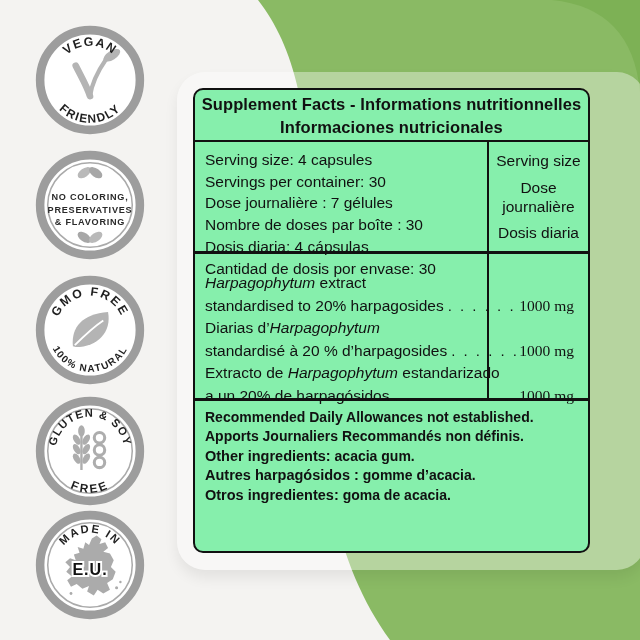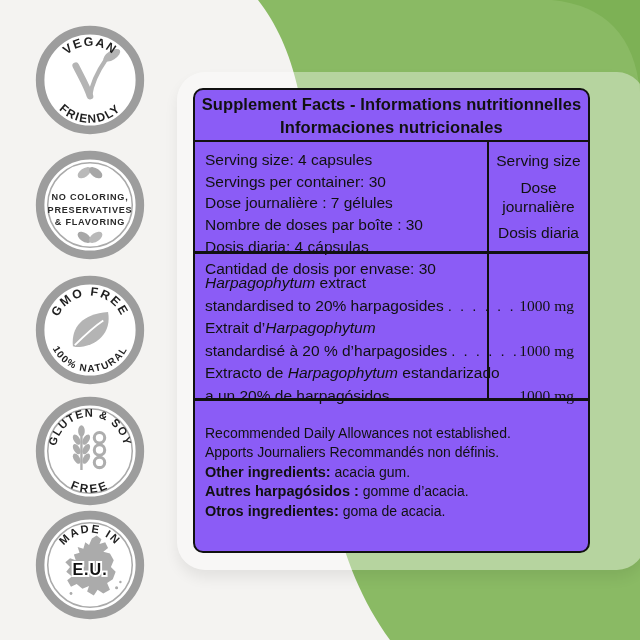--- a/index.html
+++ b/index.html
@@ -11,21 +11,21 @@
   }
   .stage{position:absolute;inset:0;}
   .bg-svg{position:absolute;left:0;top:0;}
   .frame{
     position:absolute;left:177px;top:72px;width:468px;height:498px;
     background:rgba(255,255,255,0.38);border-radius:28px;
     box-shadow:0 8px 14px rgba(0,0,0,0.07);
   }
   .panel{
     position:absolute;left:193px;top:88px;width:397px;height:465px;
-    background:#8b5cf6;border:2px solid #111;border-radius:10px;
+    background:#86efac;border:2px solid #111;border-radius:10px;
     box-sizing:border-box;display:flex;flex-direction:column;
   }
   .hdr{
     height:52px;border-bottom:2px solid #111;box-sizing:border-box;
     text-align:center;font-weight:bold;font-size:16.5px;line-height:23px;
     padding-top:3px;letter-spacing:0.1px;
   }
   .serving{height:112px;border-bottom:3px solid #111;box-sizing:border-box;display:flex;}
   .serv-left{
     width:292px;box-sizing:border-box;padding:7px 0 0 10px;
@@ -42,21 +42,21 @@
     position:relative;padding-top:18px;font-size:15.5px;line-height:22.6px;
   }
   .ing-line{padding-left:10px;padding-right:14px;display:flex;align-items:baseline;}
   .ing-line .txt{white-space:nowrap;}
   .dots{
     flex:1;overflow:hidden;white-space:nowrap;letter-spacing:2px;
     margin:0 1px 0 4px;font-size:15px;
   }
   .val{white-space:nowrap;font-family:Liberation Serif, serif;}
   .v-divider{position:absolute;left:292px;top:0;bottom:0;width:2px;background:#111;}
-  .footer{flex:1;padding:23px 10px 0 10px;font-size:14px;line-height:19.4px;}
+  .footer{flex:1;padding:7px 10px 0 10px;font-size:14px;line-height:19.4px;font-weight:bold;}
   .footer b{font-size:14.5px;margin-top:20px;}
   .badge{position:absolute;width:114px;height:114px;}
   .arc-text{font-family:"Liberation Sans",sans-serif;font-weight:bold;fill:#1f1f1f;}
   i{font-style:italic;}
 </style>
 </head>
 <body>
 
 <div class="stage">
 
@@ -178,21 +178,21 @@
     <div class="ingredients">
       <div class="ing-line">
         <span class="txt"><span></span><i>Harpagophytum</i><span> extract</span></span>
       </div>
       <div class="ing-line">
         <span class="txt">standardised to 20% harpagosides</span>
         <span class="dots">. . . . . . . . . . . . . . . . . . . . . . . . . . . . . . . . . . . . . . . .</span>
         <span class="val">1000 mg</span>
       </div>
       <div class="ing-line">
-        <span class="txt"><span>Extrait d’</span><i>Harpagophytum</i><span></span></span>
+        <span class="txt"><span>Diarias d’</span><i>Harpagophytum</i><span></span></span>
       </div>
       <div class="ing-line">
         <span class="txt">standardisé à 20 % d’harpagosides</span>
         <span class="dots">. . . . . . . . . . . . . . . . . . . . . . . . . . . . . . . . . . . . . . . .</span>
         <span class="val">1000 mg</span>
       </div>
       <div class="ing-line">
         <span class="txt"><span>Extracto de </span><i>Harpagophytum</i><span> estandarizado</span></span>
       </div>
       <div class="ing-line">

